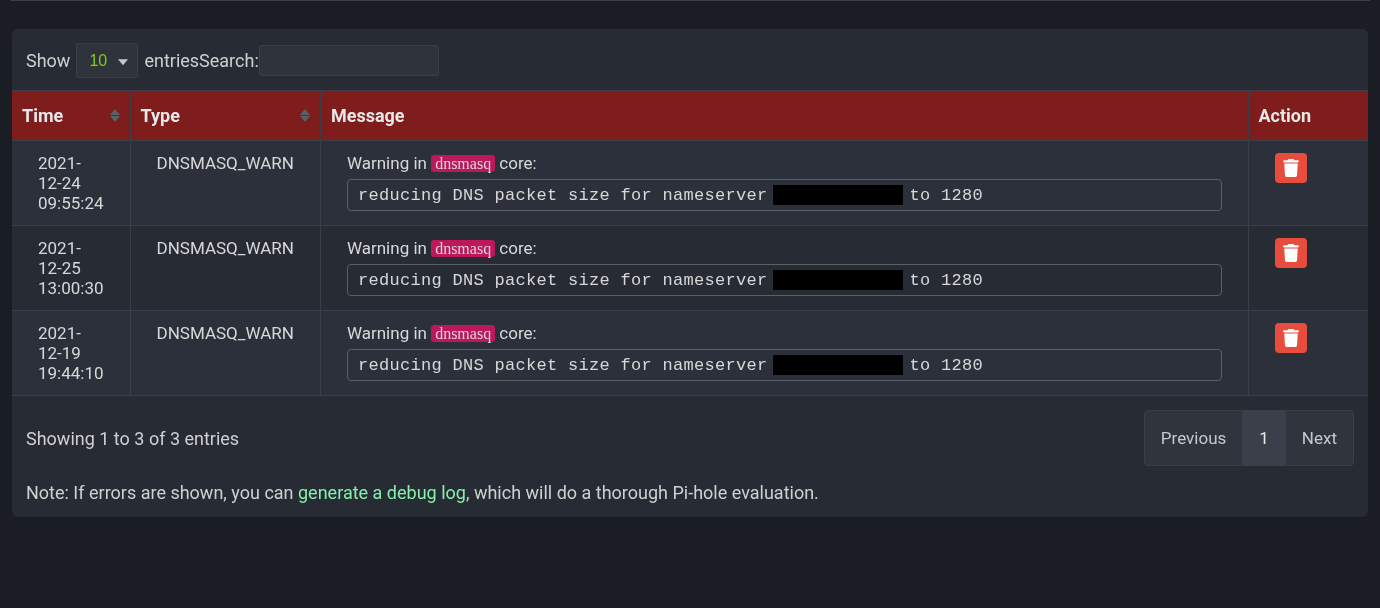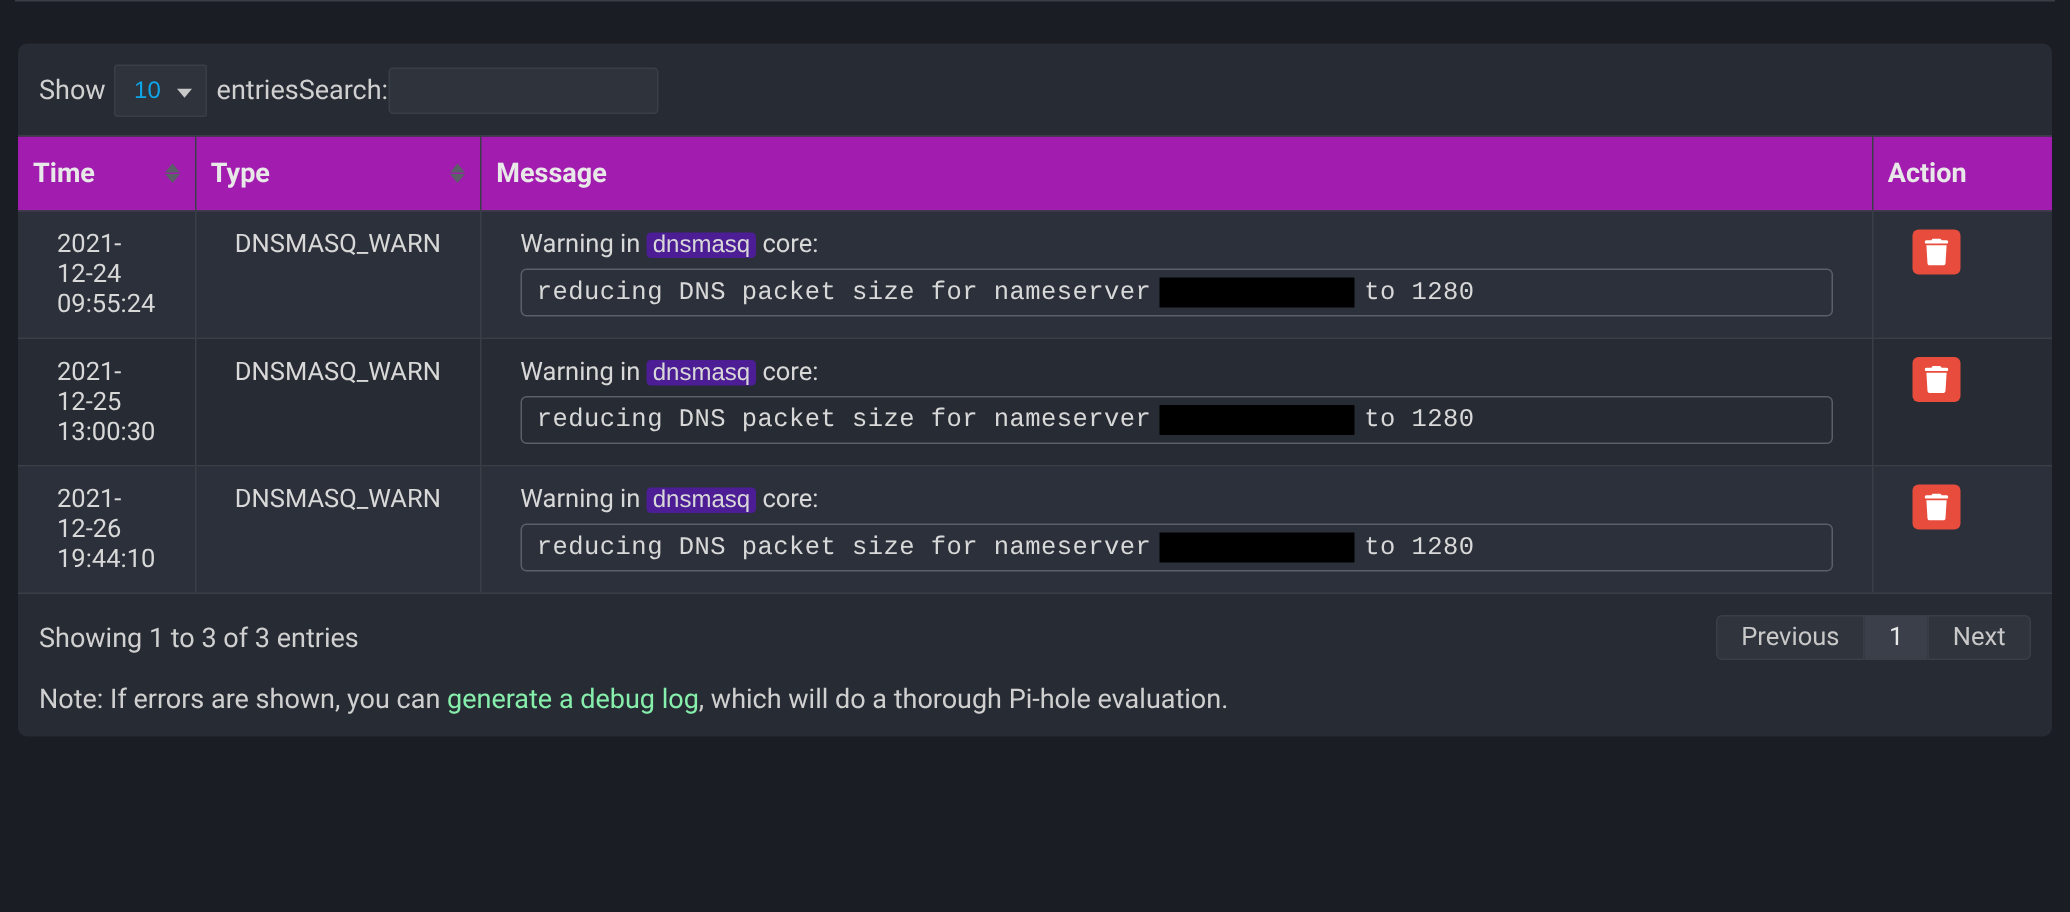--- a/index.html
+++ b/index.html
@@ -27,21 +27,21 @@
     align-items: center;
     justify-content: flex-start;
     padding: 0 14px 12px 14px;
     font-size: 18px;
     color: #d0d0d0;
   }
   .length-control { display: flex; align-items: center; gap: 6px; }
   .length-select {
     background: #2e333c;
     border: 1px solid #3a3f47;
-    color: #0ea5e9;
+    color: #84cc16;
     font-size: 16px;
     padding: 8px 30px 8px 12px;
     border-radius: 2px;
     appearance: none;
     position: relative;
   }
   .select-wrap { position: relative; display: inline-block; }
   .select-wrap::after {
     content: "";
     position: absolute;
@@ -69,21 +69,21 @@
   }
   thead th {
     text-align: left;
     font-weight: 700;
     font-size: 18px;
     color: #e8e8e8;
     padding: 14px 10px;
     border-top: 1px solid #3a3f47;
     border-bottom: 1px solid #3a3f47;
     border-right: 1px solid #3a3f47;
-    background: #a21caf;
+    background: #7f1d1d;
   }
   thead th:last-child { border-right: none; }
   .sort-icons {
     display: inline-flex;
     flex-direction: column;
     margin-left: 6px;
     vertical-align: middle;
     gap: 1px;
   }
   .sort-icons span {
@@ -102,24 +102,24 @@
     color: #d8d8d8;
   }
   tbody td:last-child { border-right: none; }
   tbody tr:nth-child(odd) td { background: #2b303a; }
   tbody tr:nth-child(even) td { background: #272b33; }
   .col-time { width: 106px; }
   .col-type { width: 164px; }
   .col-action { width: 120px; }
   .msg-prefix { font-size: 17px; margin-bottom: 6px; }
   .msg-prefix .hl {
-    background: #4c1d95;
+    background: #be185d;
     padding: 0 4px;
     border-radius: 3px;
-    font-family: Liberation Sans, sans-serif;
+    font-family: Liberation Serif, serif;
     font-size: 16px;
   }
   .code-box {
     border: 1px solid #5a5f68;
     border-radius: 4px;
     padding: 5px 10px;
     font-family: "SFMono-Regular", Consolas, "Liberation Mono", Menlo, monospace;
     font-size: 17px;
     color: #d8d8d8;
     display: flex;
@@ -152,21 +152,21 @@
     align-items: center;
     justify-content: space-between;
     padding: 14px 14px 6px 14px;
     font-size: 18px;
     color: #d0d0d0;
   }
   .pagination { display: flex; align-items: center; }
   .page-btn {
     background: #30343d;
     color: #c8c8c8;
-    padding: 4px 16px;
+    padding: 17px 16px;
     font-size: 17px;
     border: 1px solid #3a3f47;
     cursor: pointer;
   }
   .page-btn.prev { border-radius: 4px 0 0 4px; }
   .page-btn.next { border-radius: 0 4px 4px 0; }
   .page-btn.num {
     background: #3a3f49;
     color: #e8e8e8;
     border-left: none;
@@ -269,21 +269,21 @@
         </td>
         <td>
           <button class="trash-btn">
             <svg viewBox="0 0 448 512">
                 <path d="M135 17c6-10 17-17 29-17h120c12 0 23 7 29 17l6 15h97c18 0 32 14 32 32s-14 32-32 32H32C14 96 0 82 0 64s14-32 32-32h97l6-15zM32 128h384l-21 339c-2 25-23 45-48 45H101c-25 0-46-20-48-45L32 128z"></path>
               </svg>
           </button>
         </td>
       </tr>
       <tr>
-        <td>2021-12-26 19:44:10</td>
+        <td>2021-12-19 19:44:10</td>
         <td>DNSMASQ_WARN</td>
         <td>
           <div class="msg-prefix">
             <span>Warning in </span><span class="hl">dnsmasq</span><span> core:</span>
           </div>
           <div class="code-box">
             <span>reducing DNS packet size for nameserver</span>
             <span class="redact"></span>
             <span>to 1280</span>
           </div>

